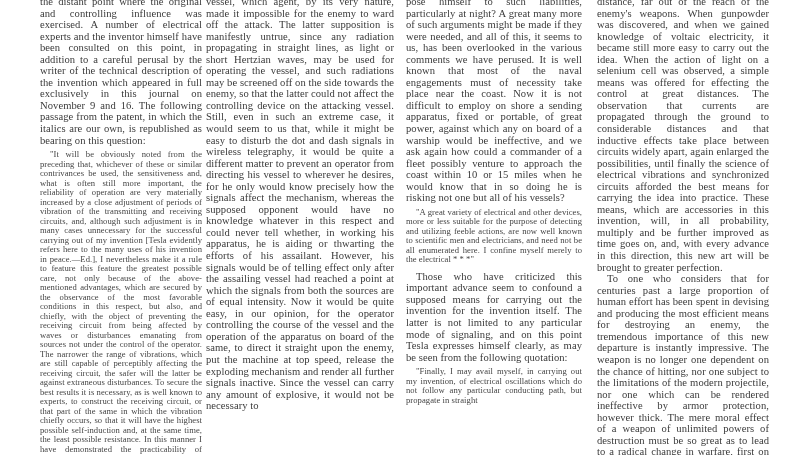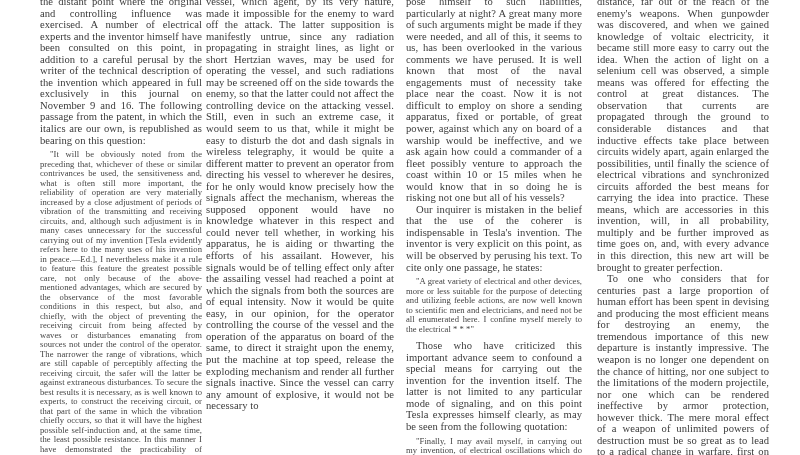--- a/index.html
+++ b/index.html
@@ -36,23 +36,22 @@
     <p class="noindent">the distant point where the original and controlling influence was exercised. A number of electrical experts and the inventor himself have been consulted on this point, in addition to a careful perusal by the writer of the technical description of the invention which appeared in full exclusively in this journal on November 9 and 16. The following passage from the patent, in which the italics are our own, is republished as bearing on this question:</p>
     <p class="quote">"It will be obviously noted from the preceding that, whichever of these or similar contrivances be used, the sensitiveness and, what is often still more important, the reliability of operation are very materially increased by a close adjustment of periods of vibration of the transmitting and receiving circuits, and, although such adjustment is in many cases unnecessary for the successful carrying out of my invention [Tesla evidently refers here to the many uses of his invention in peace.—Ed.], I nevertheless make it a rule to feature this feature the greatest possible care, not only because of the above-mentioned advantages, which are secured by the observance of the most favorable conditions in this respect, but also, and chiefly, with the object of preventing the receiving circuit from being affected by waves or disturbances emanating from sources not under the control of the operator. The narrower the range of vibrations, which are still capable of perceptibly affecting the receiving circuit, the safer will the latter be against extraneous disturbances. To secure the best results it is necessary, as is well known to experts, to construct the receiving circuit, or that part of the same in which the vibration chiefly occurs, so that it will have the highest possible self-induction and, at the same time, the least possible resistance. In this manner I have demonstrated the practicability of providing a great number of used receiving circuits—50 or 100 or more—each of which may be called up or brought into action when</p>
   </div>
 
   <div class="col" id="c2">
     <p class="noindent">vessel, which agent, by its very nature, made it impossible for the enemy to ward off the attack. The latter supposition is manifestly untrue, since any radiation propagating in straight lines, as light or short Hertzian waves, may be used for operating the vessel, and such radiations may be screened off on the side towards the enemy, so that the latter could not affect the controlling device on the attacking vessel. Still, even in such an extreme case, it would seem to us that, while it might be easy to disturb the dot and dash signals in wireless telegraphy, it would be quite a different matter to prevent an operator from directing his vessel to wherever he desires, for he only would know precisely how the signals affect the mechanism, whereas the supposed opponent would have no knowledge whatever in this respect and could never tell whether, in working his apparatus, he is aiding or thwarting the efforts of his assailant. However, his signals would be of telling effect only after the assailing vessel had reached a point at which the signals from both the sources are of equal intensity. Now it would be quite easy, in our opinion, for the operator controlling the course of the vessel and the operation of the apparatus on board of the same, to direct it straight upon the enemy, put the machine at top speed, release the exploding mechanism and render all further signals inactive. Since the vessel can carry any amount of explosive, it would not be necessary to</p>
   </div>
 
   <div class="col" id="c3">
     <p class="noindent">pose himself to such liabilities, particularly at night? A great many more of such arguments might be made if they were needed, and all of this, it seems to us, has been overlooked in the various comments we have perused. It is well known that most of the naval engagements must of necessity take place near the coast. Now it is not difficult to employ on shore a sending apparatus, fixed or portable, of great power, against which any on board of a warship would be ineffective, and we ask again how could a commander of a fleet possibly venture to approach the coast within 10 or 15 miles when he would know that in so doing he is risking not one but all of his vessels?</p>
-    <p>Our inquirer is mistaken in the belief that the use of the coherer is indispensable in Tesla's invention. The inventor is very explicit on this point, as will be observed by perusing his text. To cite only one passage, he states:</p>
     <p class="quote">"A great variety of electrical and other devices, more or less suitable for the purpose of detecting and utilizing feeble actions, are now well known to scientific men and electricians, and need not be all enumerated here. I confine myself merely to the electrical * * *"</p>
-    <p class="gap">Those who have criticized this important advance seem to confound a special means for carrying out the invention for the invention itself. The latter is not limited to any particular mode of signaling, and on this point Tesla expresses himself clearly, as may be seen from the following quotation:</p>
+    <p class="gap">Those who have criticized this important advance seem to confound a supposed means for carrying out the invention for the invention itself. The latter is not limited to any particular mode of signaling, and on this point Tesla expresses himself clearly, as may be seen from the following quotation:</p>
     <p class="quote">"Finally, I may avail myself, in carrying out my invention, of electrical oscillations which do not follow any particular conducting path, but propagate in straight</p>
   </div>
 
   <div class="col" id="c4">
     <p class="noindent">distance, far out of the reach of the enemy's weapons. When gunpowder was discovered, and when we gained knowledge of voltaic electricity, it became still more easy to carry out the idea. When the action of light on a selenium cell was observed, a simple means was offered for effecting the control at great distances. The observation that currents are propagated through the ground to considerable distances and that inductive effects take place between circuits widely apart, again enlarged the possibilities, until finally the science of electrical vibrations and synchronized circuits afforded the best means for carrying the idea into practice. These means, which are accessories in this invention, will, in all probability, multiply and be further improved as time goes on, and, with every advance in this direction, this new art will be brought to greater perfection.</p>
     <p>To one who considers that for centuries past a large proportion of human effort has been spent in devising and producing the most efficient means for destroying an enemy, the tremendous importance of this new departure is instantly impressive. The weapon is no longer one dependent on the chance of hitting, nor one subject to the limitations of the modern projectile, nor one which can be rendered ineffective by armor protection, however thick. The mere moral effect of a weapon of unlimited powers of destruction must be so great as to lead to a radical change in warfare, first on sea and next on land, but its success in the end can not help compelling the nations, for the sake of humanity, to stop the development of</p>
   </div>
 </div>
 
 </body></html>

